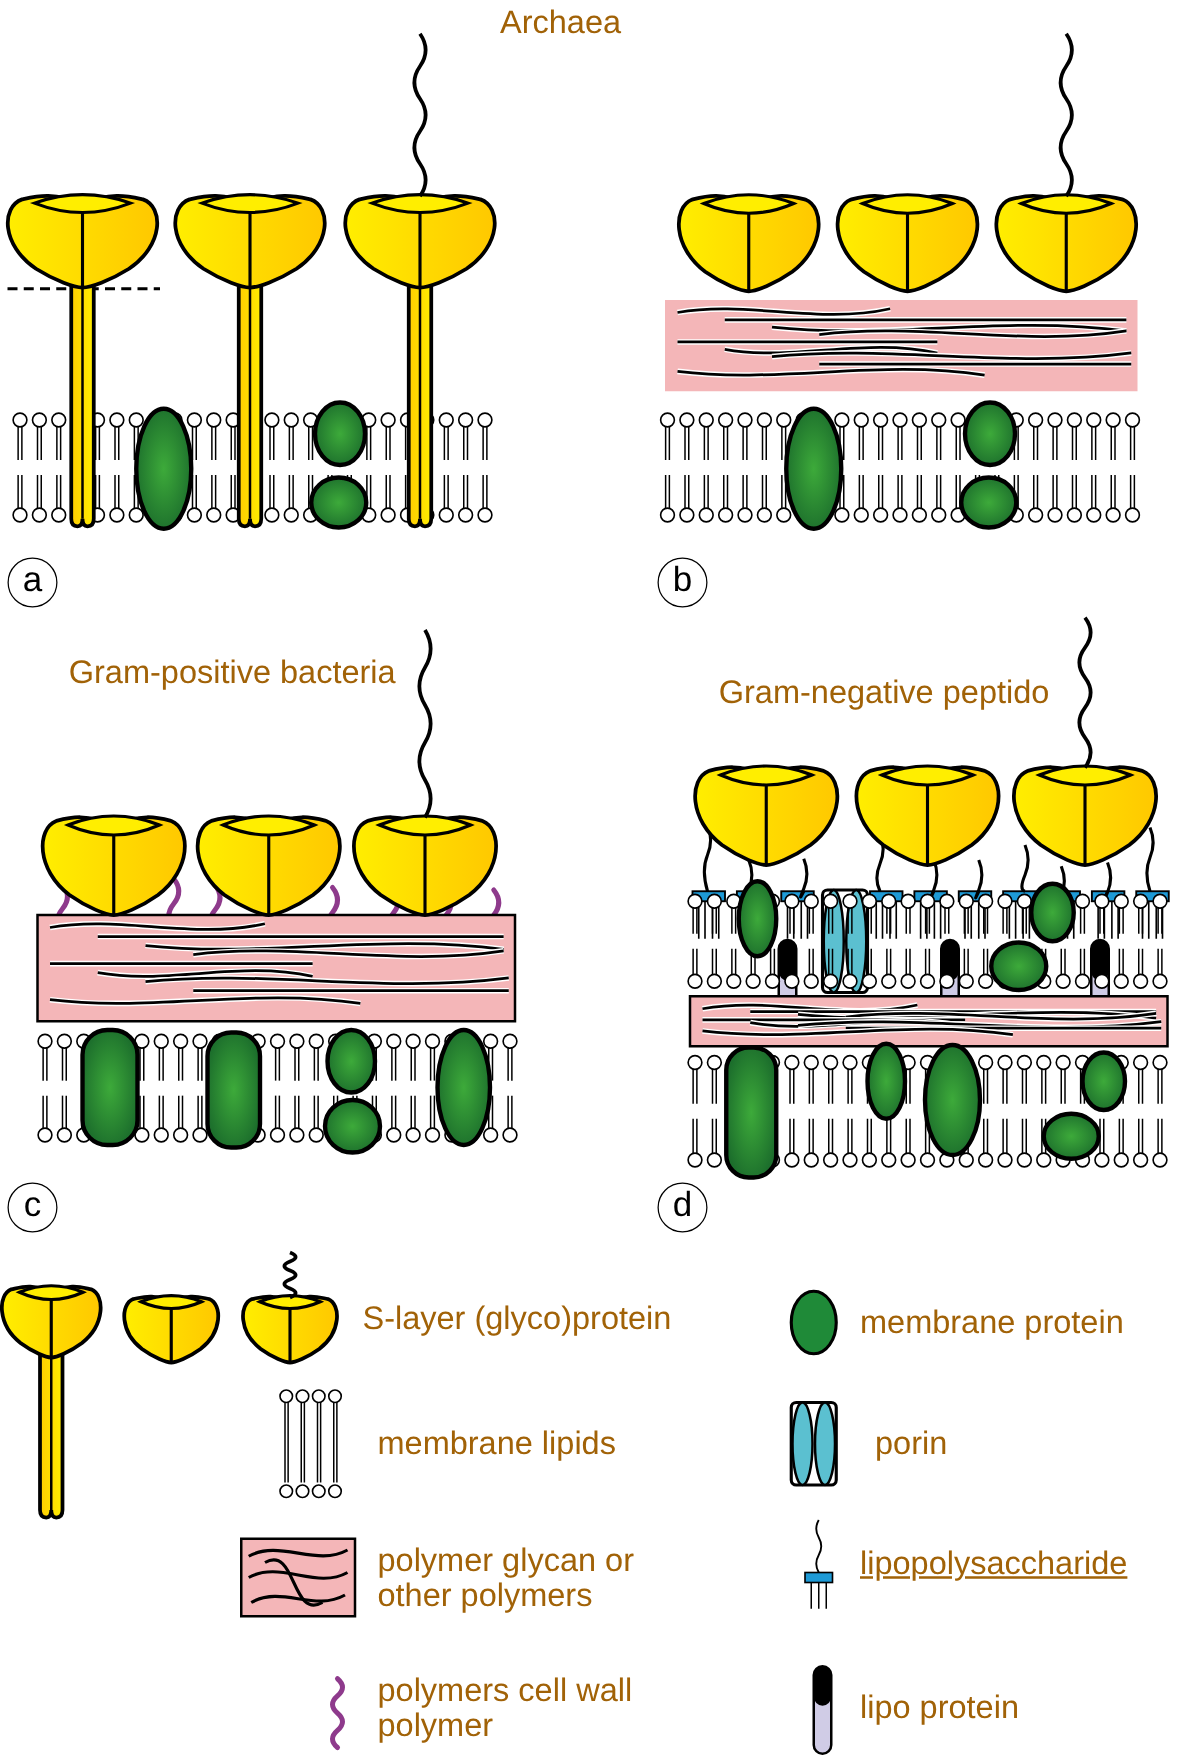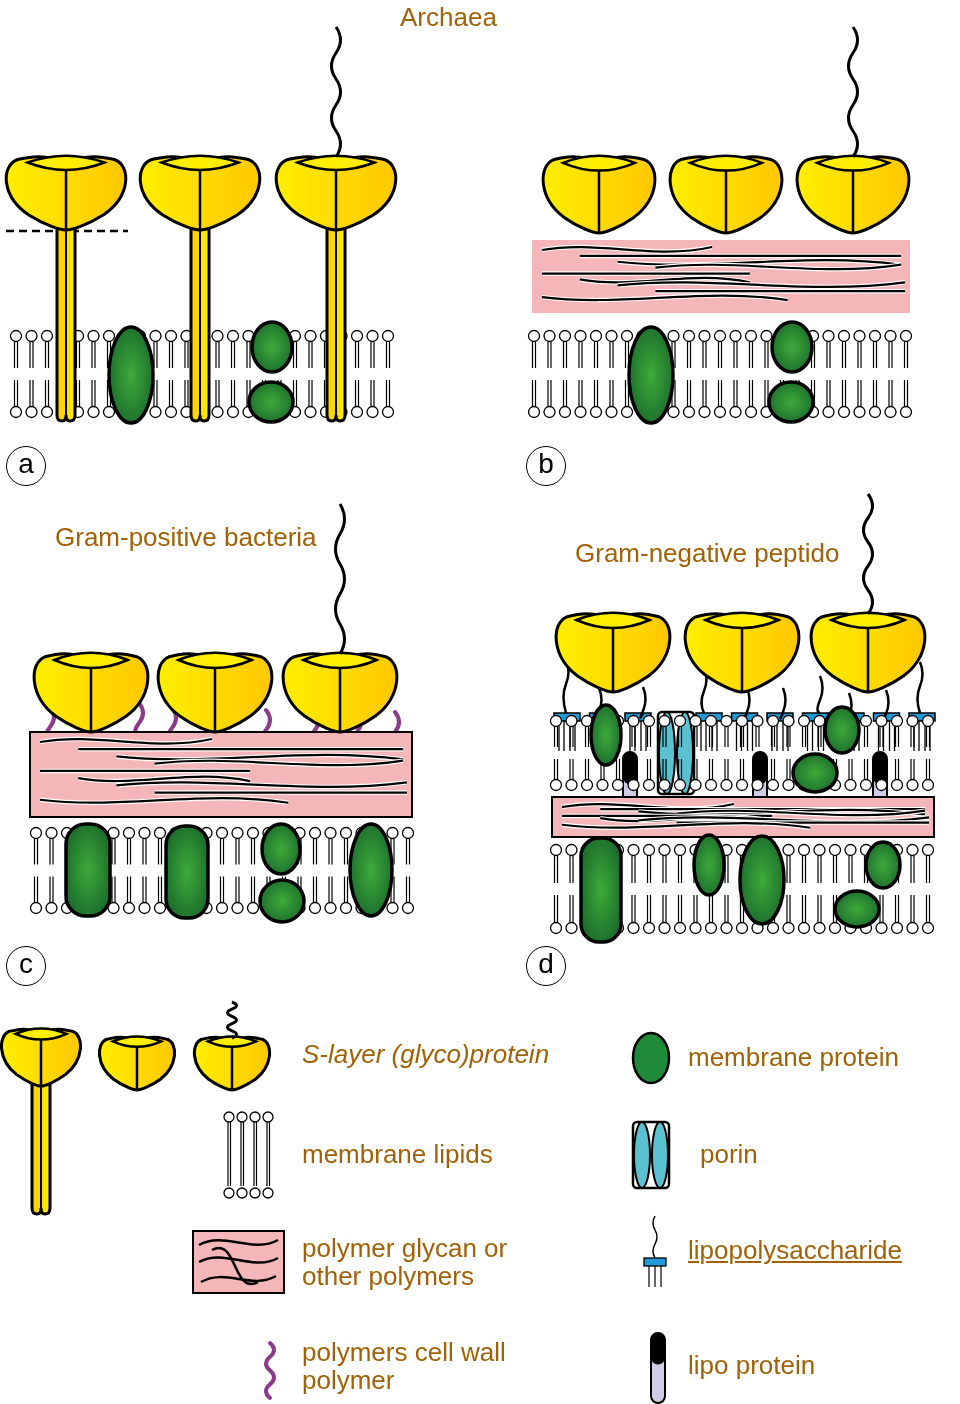--- a/index.html
+++ b/index.html
@@ -1470,21 +1470,21 @@
 
 <div class="lbl title" style="left:400px;top:4px;">Archaea</div>
 <div class="lbl title" style="left:55px;top:524px;">Gram-positive bacteria</div>
 <div class="lbl title" style="left:575px;top:540px;">Gram-negative peptido</div>
 
 <div class="panel-letter" style="left:6px;top:446px;">a</div>
 <div class="panel-letter" style="left:526px;top:446px;">b</div>
 <div class="panel-letter" style="left:6px;top:946px;">c</div>
 <div class="panel-letter" style="left:526px;top:946px;">d</div>
 
-<div class="lbl" style="left:302px;top:1041px;font-style:italic;">S-layer (glyco)protein</div>
+<div class="lbl" style="left:290px;top:1041px;">S-layer (glyco)protein</div>
 <div class="lbl" style="left:688px;top:1044px;">membrane protein</div>
 <div class="lbl" style="left:302px;top:1141px;">membrane lipids</div>
 <div class="lbl" style="left:700px;top:1141px;">porin</div>
 <div class="lbl" style="left:302px;top:1235px;">polymer glycan or</div>
 <div class="lbl" style="left:302px;top:1263px;">other polymers</div>
 <div class="lbl" style="left:688px;top:1237px;text-decoration:underline;">lipopolysaccharide</div>
 <div class="lbl" style="left:302px;top:1339px;">polymers cell wall</div>
 <div class="lbl" style="left:302px;top:1367px;">polymer</div>
 <div class="lbl" style="left:688px;top:1352px;">lipo protein</div>
 

